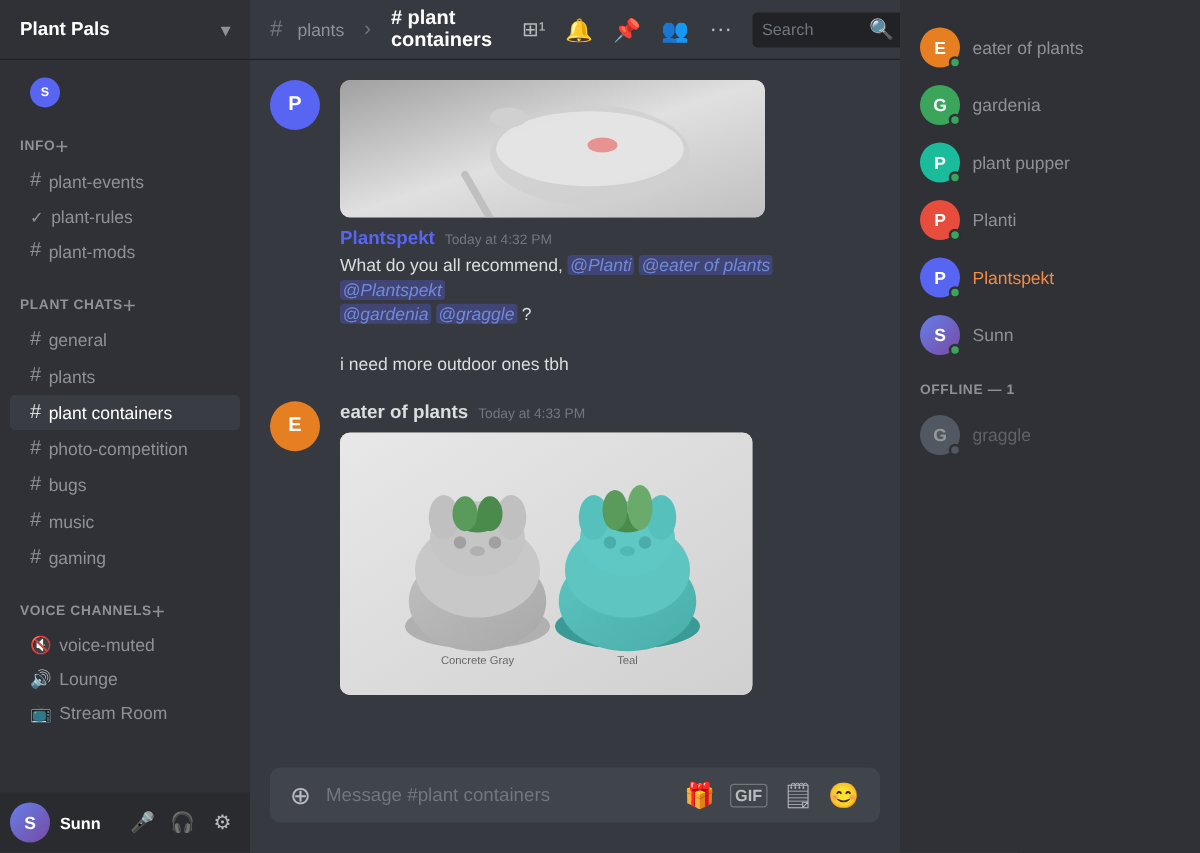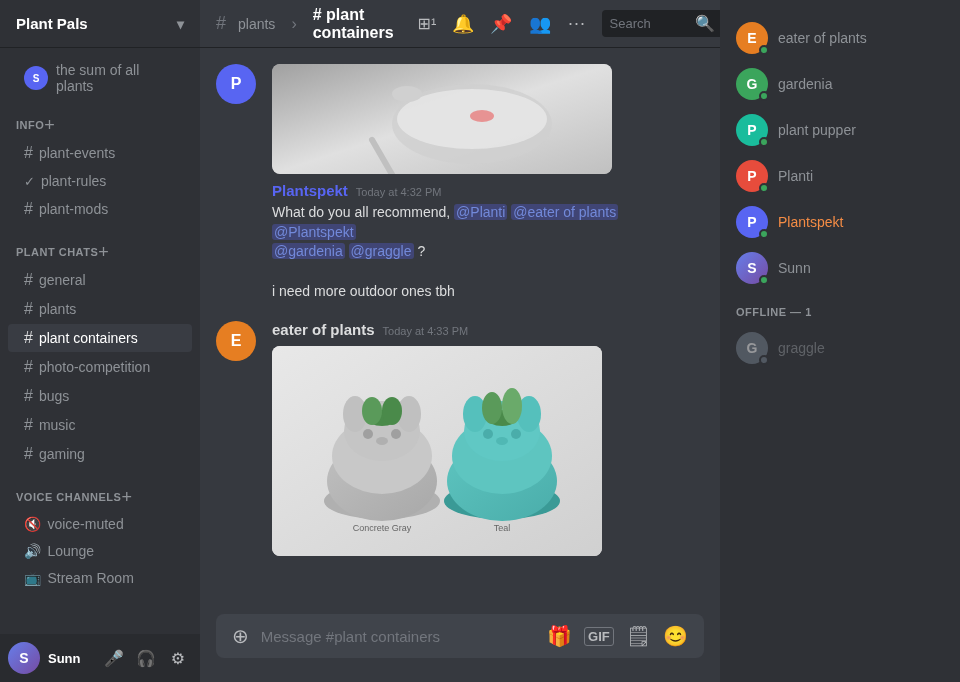--- a/index.html
+++ b/index.html
@@ -47,21 +47,21 @@
     
     .chat-area { flex: 1; overflow-y: auto; padding: 16px 16px; display: flex; flex-direction: column; gap: 4px; }
     .message-group { display: flex; gap: 16px; margin-bottom: 16px; }
     .message-avatar { width: 40px; height: 40px; border-radius: 50%; flex-shrink: 0; display: flex; align-items: center; justify-content: center; font-size: 16px; color: #fff; font-weight: bold; }
     .message-content { flex: 1; }
     .message-header { display: flex; align-items: baseline; gap: 8px; margin-bottom: 4px; }
     .message-author { font-weight: 600; font-size: 15px; }
     .message-timestamp { font-size: 11px; color: #72767d; }
     .message-text { font-size: 14px; color: #dcddde; line-height: 1.4; }
     .message-link { color: #00aff4; text-decoration: none; font-size: 14px; word-break: break-all; }
-    .mention { background: rgba(88, 101, 242, 0.3); color: #7289da; border-radius: 3px; padding: 0 2px; font-size: 14px; }
+    .mention { background: rgba(88, 101, 242, 0.3); color: #7289da; border-radius: 3px; padding: 0 2px; font-size: 14px; font-style: italic; }
 
     
     .message-input-area { padding: 0 16px 24px; flex-shrink: 0; }
     .message-input-box { background: #40444b; border-radius: 8px; display: flex; align-items: center; padding: 0 16px; gap: 12px; min-height: 44px; }
     .input-icon { color: #b9bbbe; cursor: pointer; font-size: 20px; }
     .message-field { flex: 1; background: none; border: none; outline: none; color: #dcddde; font-size: 15px; padding: 11px 0; }
     .message-field::placeholder { color: #72767d; }
     .input-actions { display: flex; align-items: center; gap: 12px; color: #b9bbbe; }
 
     
@@ -97,21 +97,20 @@
   <div class="channel-sidebar">
     <div class="server-name">
       <span>Plant Pals</span>
       <span style="font-size:14px; color:#8e9297;">▾</span>
     </div>
 
     <div class="channel-list">
 
       <div class="dm-item">
         <div class="avatar-sm" style="background:#5865f2; font-size:10px; color:white; display:flex; align-items:center; justify-content:center; font-weight:bold;">S</div>
-        <span>the sum of all plants</span>
       </div>
 
       <div class="channel-section">
         <div class="section-header">
           <span class="section-title">INFO</span>
           <span class="section-add">+</span>
         </div>
         <div class="channel-item">
           <span class="channel-prefix">#</span>
           <span class="channel-item-name">plant-events</span>

